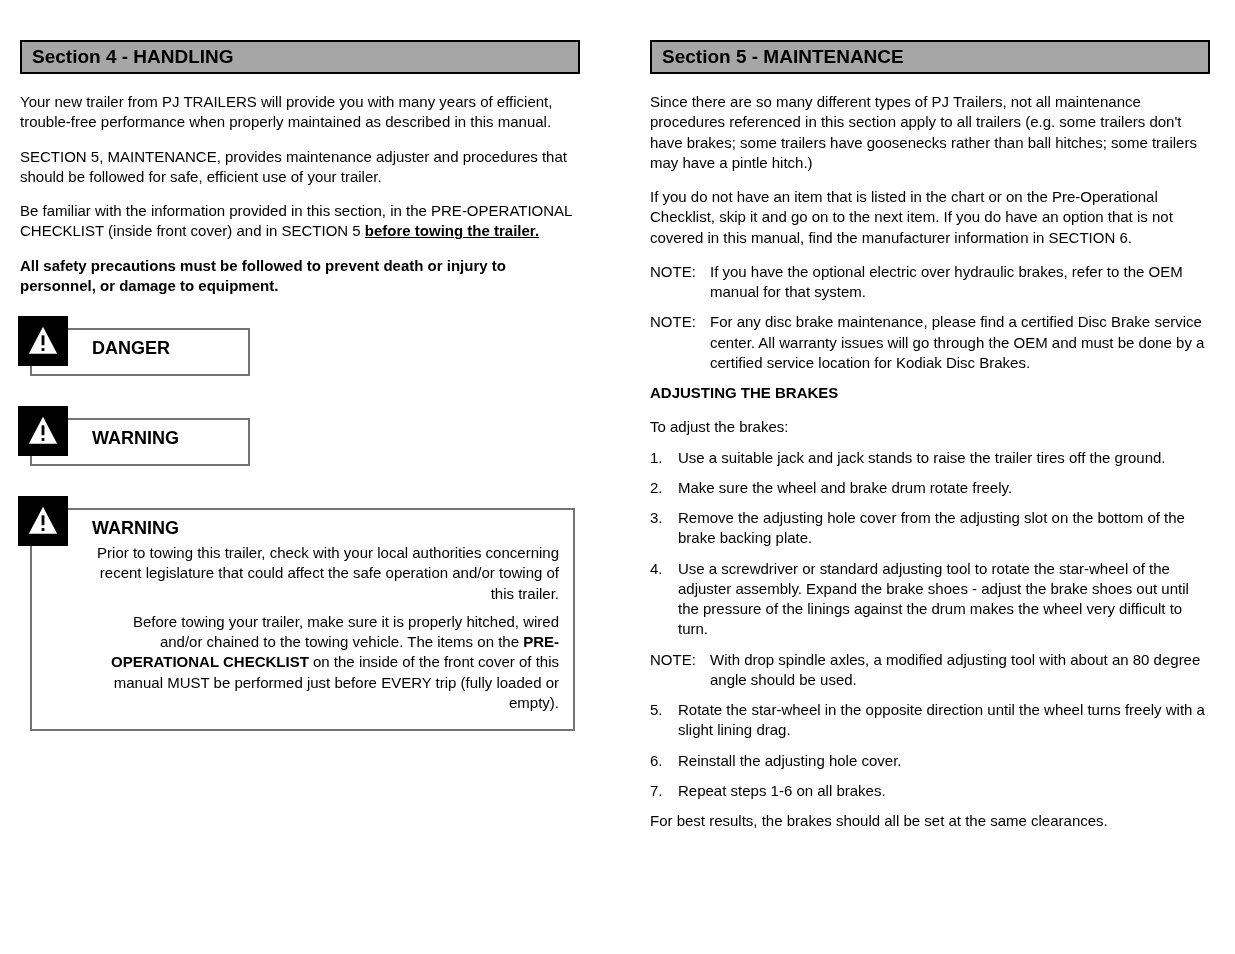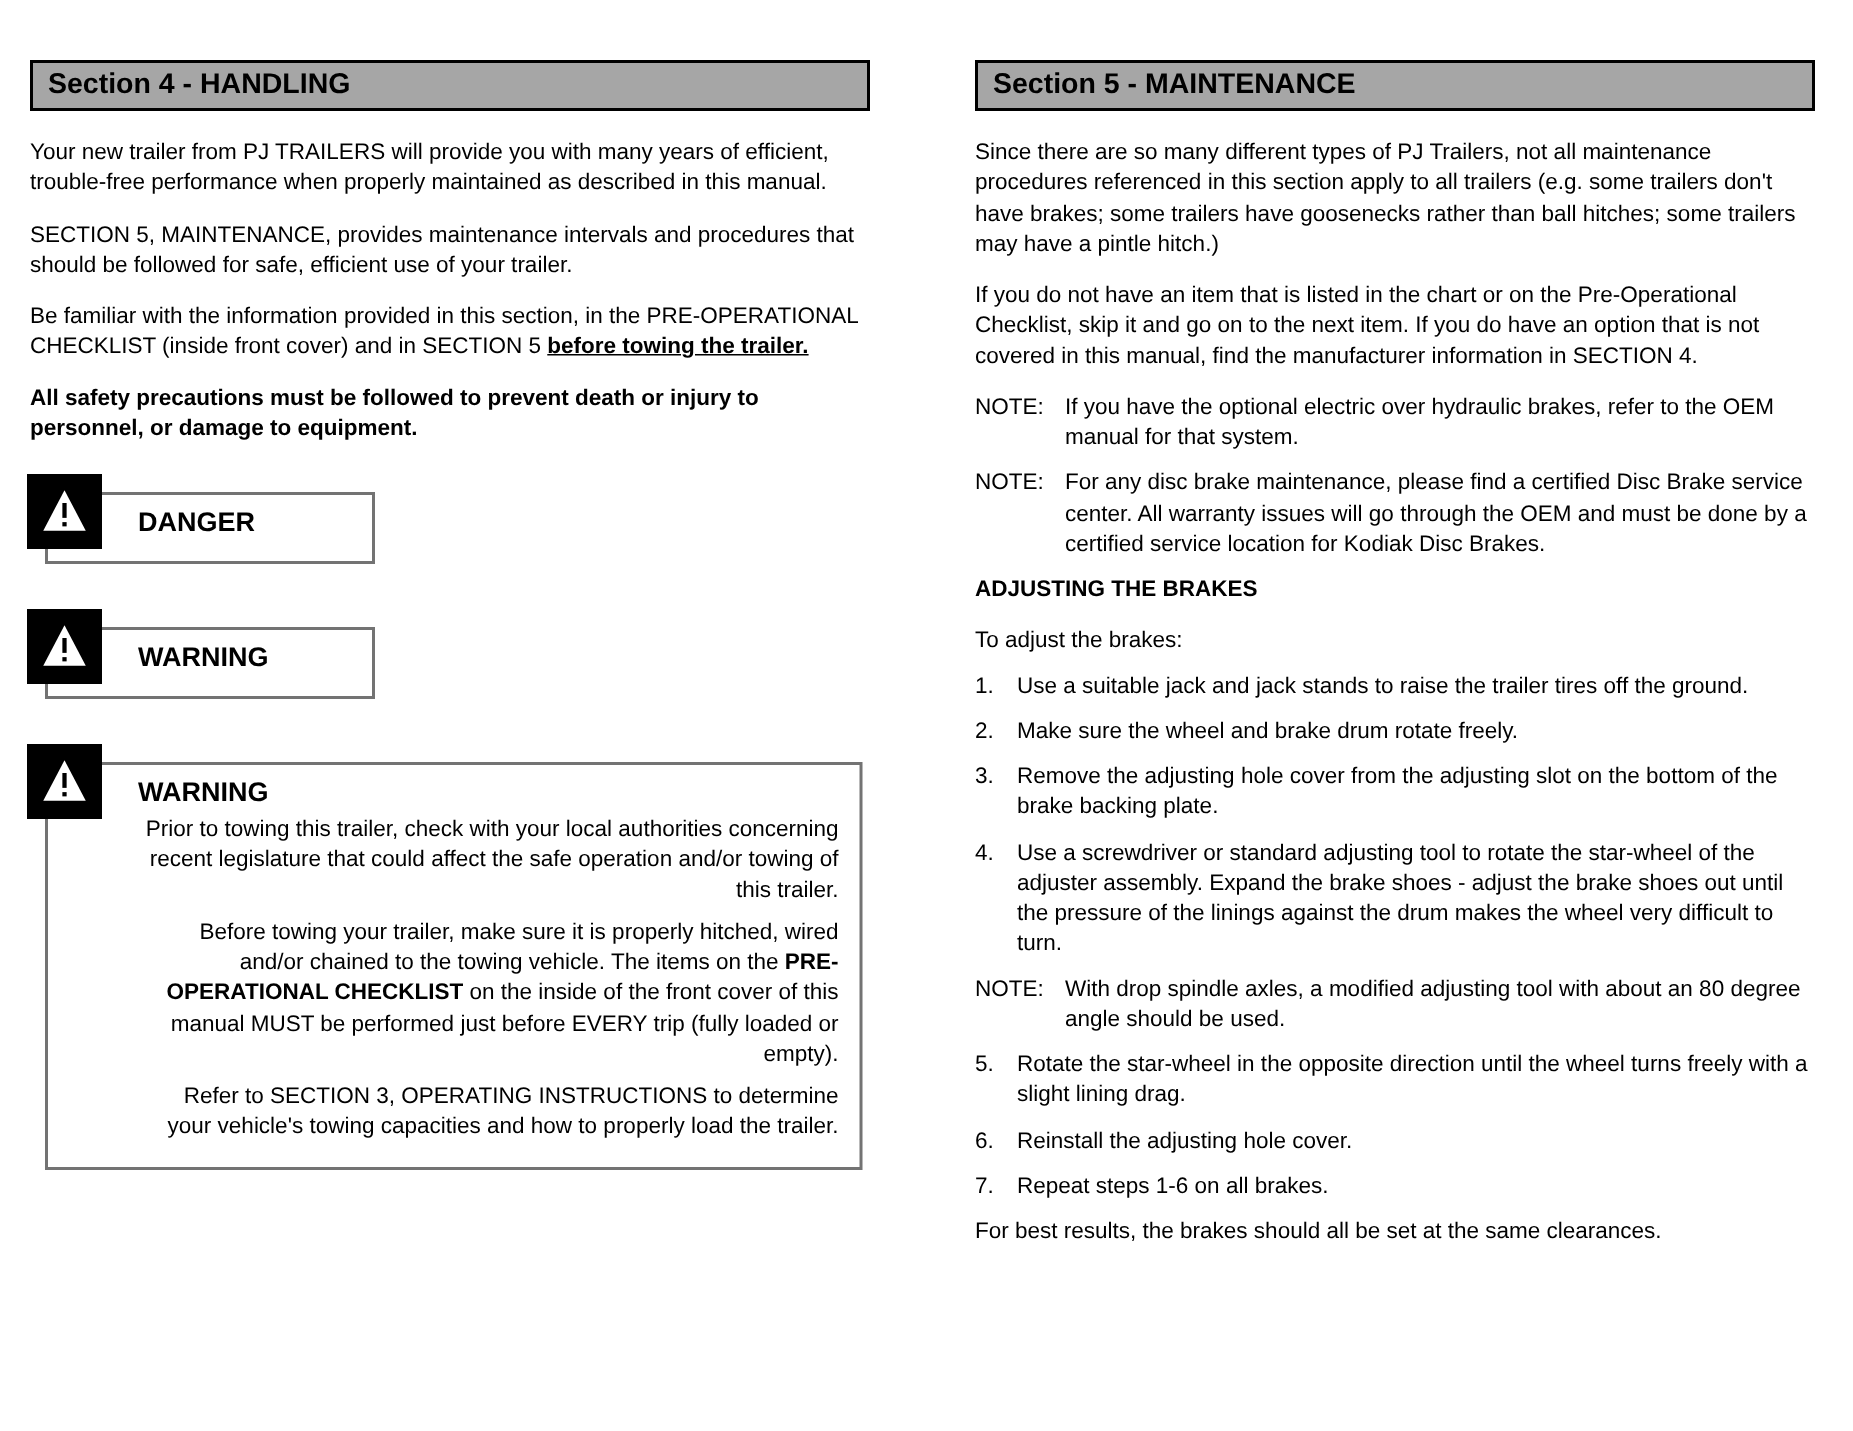--- a/index.html
+++ b/index.html
@@ -59,21 +59,21 @@
 </head>
 <body>
 
 <div class="page">
   <div class="columns">
 
     <div class="col col-left">
       <div class="section-bar">Section 4 - HANDLING</div>
 
       <p>Your new trailer from PJ TRAILERS will provide you with many years of efficient, trouble-free performance when properly maintained as described in this manual.</p>
-      <p>SECTION 5, MAINTENANCE, provides maintenance intervals and procedures that should be followed for safe, efficient use of your trailer.</p>
+      <p>SECTION 5, MAINTENANCE, provides maintenance adjuster and procedures that should be followed for safe, efficient use of your trailer.</p>
       <p>
         <span>Be familiar with the information provided in this section, in the PRE-OPERATIONAL CHECKLIST (inside front cover) and in SECTION 5 </span><span class="underline bold">before towing the trailer.</span>
       </p>
       <p class="bold">All safety precautions must be followed to prevent death or injury to personnel, or damage to equipment.</p>
 
       
       <div class="warn-box short">
         <div class="warn-icon">
           <svg viewBox="0 0 24 24">
               <polygon points="12,2 22,21 2,21" fill="#fff"></polygon>
@@ -106,30 +106,29 @@
               <rect x="11" y="8" width="2" height="7" fill="#000"></rect>
               <rect x="11" y="17" width="2" height="2" fill="#000"></rect>
             </svg>
         </div>
         <div class="warn-title">WARNING</div>
         <div class="warn-body">
           <p>Prior to towing this trailer, check with your local authorities concerning recent legislature that could affect the safe operation and/or towing of this trailer.</p>
           <p>
             <span>Before towing your trailer, make sure it is properly hitched, wired and/or chained to the towing vehicle. The items on the </span><span class="bold">PRE-OPERATIONAL CHECKLIST</span><span> on the inside of the front cover of this manual MUST be performed just before EVERY trip (fully loaded or empty).</span>
           </p>
-          <p>Refer to SECTION 3, OPERATING INSTRUCTIONS to determine your vehicle's towing capacities and how to properly load the trailer.</p>
         </div>
       </div>
     </div>
 
     <div class="col col-right">
       <div class="section-bar">Section 5 - MAINTENANCE</div>
 
       <p>Since there are so many different types of PJ Trailers, not all maintenance procedures referenced in this section apply to all trailers (e.g. some trailers don't have brakes; some trailers have goosenecks rather than ball hitches; some trailers may have a pintle hitch.)</p>
-      <p>If you do not have an item that is listed in the chart or on the Pre-Operational Checklist, skip it and go on to the next item. If you do have an option that is not covered in this manual, find the manufacturer information in SECTION 4.</p>
+      <p>If you do not have an item that is listed in the chart or on the Pre-Operational Checklist, skip it and go on to the next item. If you do have an option that is not covered in this manual, find the manufacturer information in SECTION 6.</p>
 
       <div class="note-row">
         <div class="note-lbl">NOTE:</div>
         <div class="note-txt">If you have the optional electric over hydraulic brakes, refer to the OEM manual for that system.</div>
       </div>
       <div class="note-row">
         <div class="note-lbl">NOTE:</div>
         <div class="note-txt">For any disc brake maintenance, please find a certified Disc Brake service center. All warranty issues will go through the OEM and must be done by a certified service location for Kodiak Disc Brakes.</div>
       </div>
 

